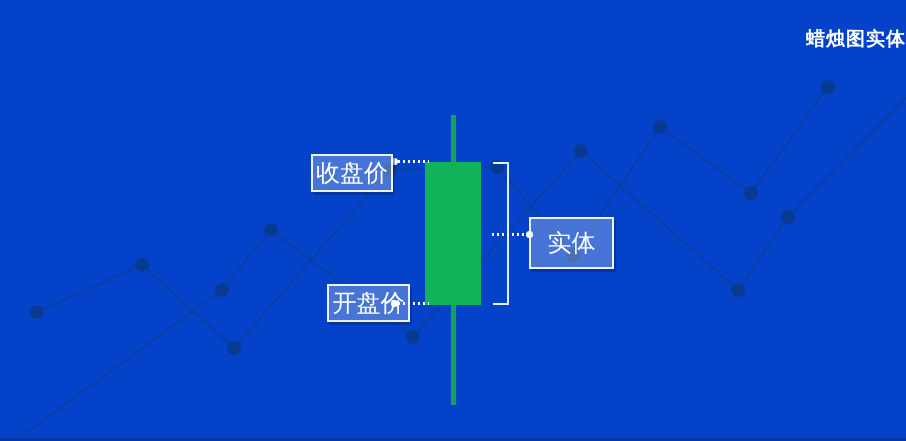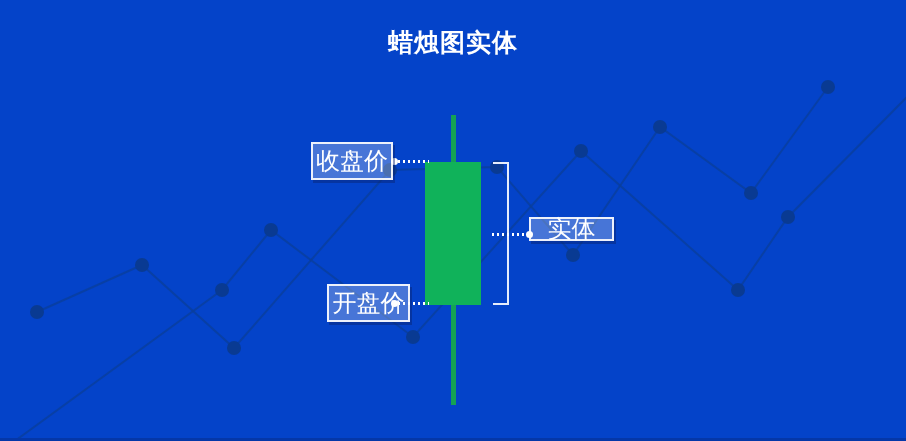--- a/index.html
+++ b/index.html
@@ -2,22 +2,22 @@
 <html><head>
 <meta charset="utf-8">
 <style>
   html,body{margin:0;padding:0;background:#222;}
   #stage{
     position:relative;width:906px;height:441px;overflow:hidden;
     font-family:"Liberation Sans","DejaVu Sans",sans-serif;
   }
   #decor-svg{position:absolute;left:0;top:0;z-index:1;}
   #title{
-    position:absolute;left:0;top:26px;width:100%;text-align:center;
-    font-size:25px;font-weight:700;letter-spacing:1px;z-index:7;
+    position:absolute;left:0;top:26px;width:100%;text-align:right;
+    font-size:19px;font-weight:700;letter-spacing:1px;z-index:7;
   }
   .candle-part{position:absolute;}
   #wick{z-index:2;}
   #body{z-index:3;}
   .connector{position:absolute;height:3px;z-index:5;}
   .conn-dot{position:absolute;width:7px;height:7px;border-radius:50%;z-index:5;}
   .label-box{
     position:absolute;display:flex;align-items:center;justify-content:center;
     font-size:24px;z-index:6;box-sizing:border-box;
     border:2px solid rgba(255,255,255,0.9);
@@ -53,26 +53,26 @@
   <div id="wick" class="candle-part" style="left: 451px; top: 115px; width: 5px; height: 290px; background: rgb(21, 162, 84);"></div>
   <div id="body" class="candle-part" style="left: 425px; top: 162px; width: 56px; height: 143px; background: rgb(16, 178, 90);"></div>
 
   <div id="conn-close" class="connector" style="left: 398px; top: 160px; width: 31px; height: 3px; background: repeating-linear-gradient(90deg, rgb(255, 255, 255) 0px, rgb(255, 255, 255) 2px, transparent 2px, transparent 5px);"></div>
   <div id="dot-close" class="conn-dot" style="left: 391px; top: 158px; background: rgb(255, 255, 255);"></div>
   <div id="conn-open" class="connector" style="left: 398px; top: 302px; width: 31px; height: 3px; background: repeating-linear-gradient(90deg, rgb(255, 255, 255) 0px, rgb(255, 255, 255) 2px, transparent 2px, transparent 5px);"></div>
   <div id="dot-open" class="conn-dot" style="left: 391px; top: 300px; background: rgb(255, 255, 255);"></div>
   <div id="conn-body" class="connector" style="left: 492px; top: 233px; width: 32px; height: 3px; background: repeating-linear-gradient(90deg, rgb(255, 255, 255) 0px, rgb(255, 255, 255) 2px, transparent 2px, transparent 5px);"></div>
   <div id="dot-body" class="conn-dot" style="left: 526px; top: 231px; background: rgb(255, 255, 255);"></div>
 
-  <div id="box-close" class="label-box" style="left: 311px; top: 142px; width: 82px; height: 38px; background: rgba(255, 255, 255, 0.27);">
+  <div id="box-close" class="label-box" style="left: 311px; top: 154px; width: 82px; height: 38px; background: rgba(255, 255, 255, 0.27);">
     <span>收盘价</span>
   </div>
   <div id="box-open" class="label-box" style="left: 327px; top: 284px; width: 83px; height: 38px; background: rgba(255, 255, 255, 0.27);">
     <span>开盘价</span>
   </div>
-  <div id="box-body" class="label-box" style="left: 529px; top: 217px; width: 85px; height: 24px; background: rgba(255, 255, 255, 0.27);">
+  <div id="box-body" class="label-box" style="left: 529px; top: 217px; width: 85px; height: 52px; background: rgba(255, 255, 255, 0.27);">
     <span>实体</span>
   </div>
 
   <div id="title">蜡烛图实体</div>
 
   <div id="bottom-strip" style="position: absolute; left: 0px; bottom: 0px; width: 100%; height: 3px; z-index: 4; background: rgb(5, 55, 168);"></div>
 </div>
 
 </body></html>

